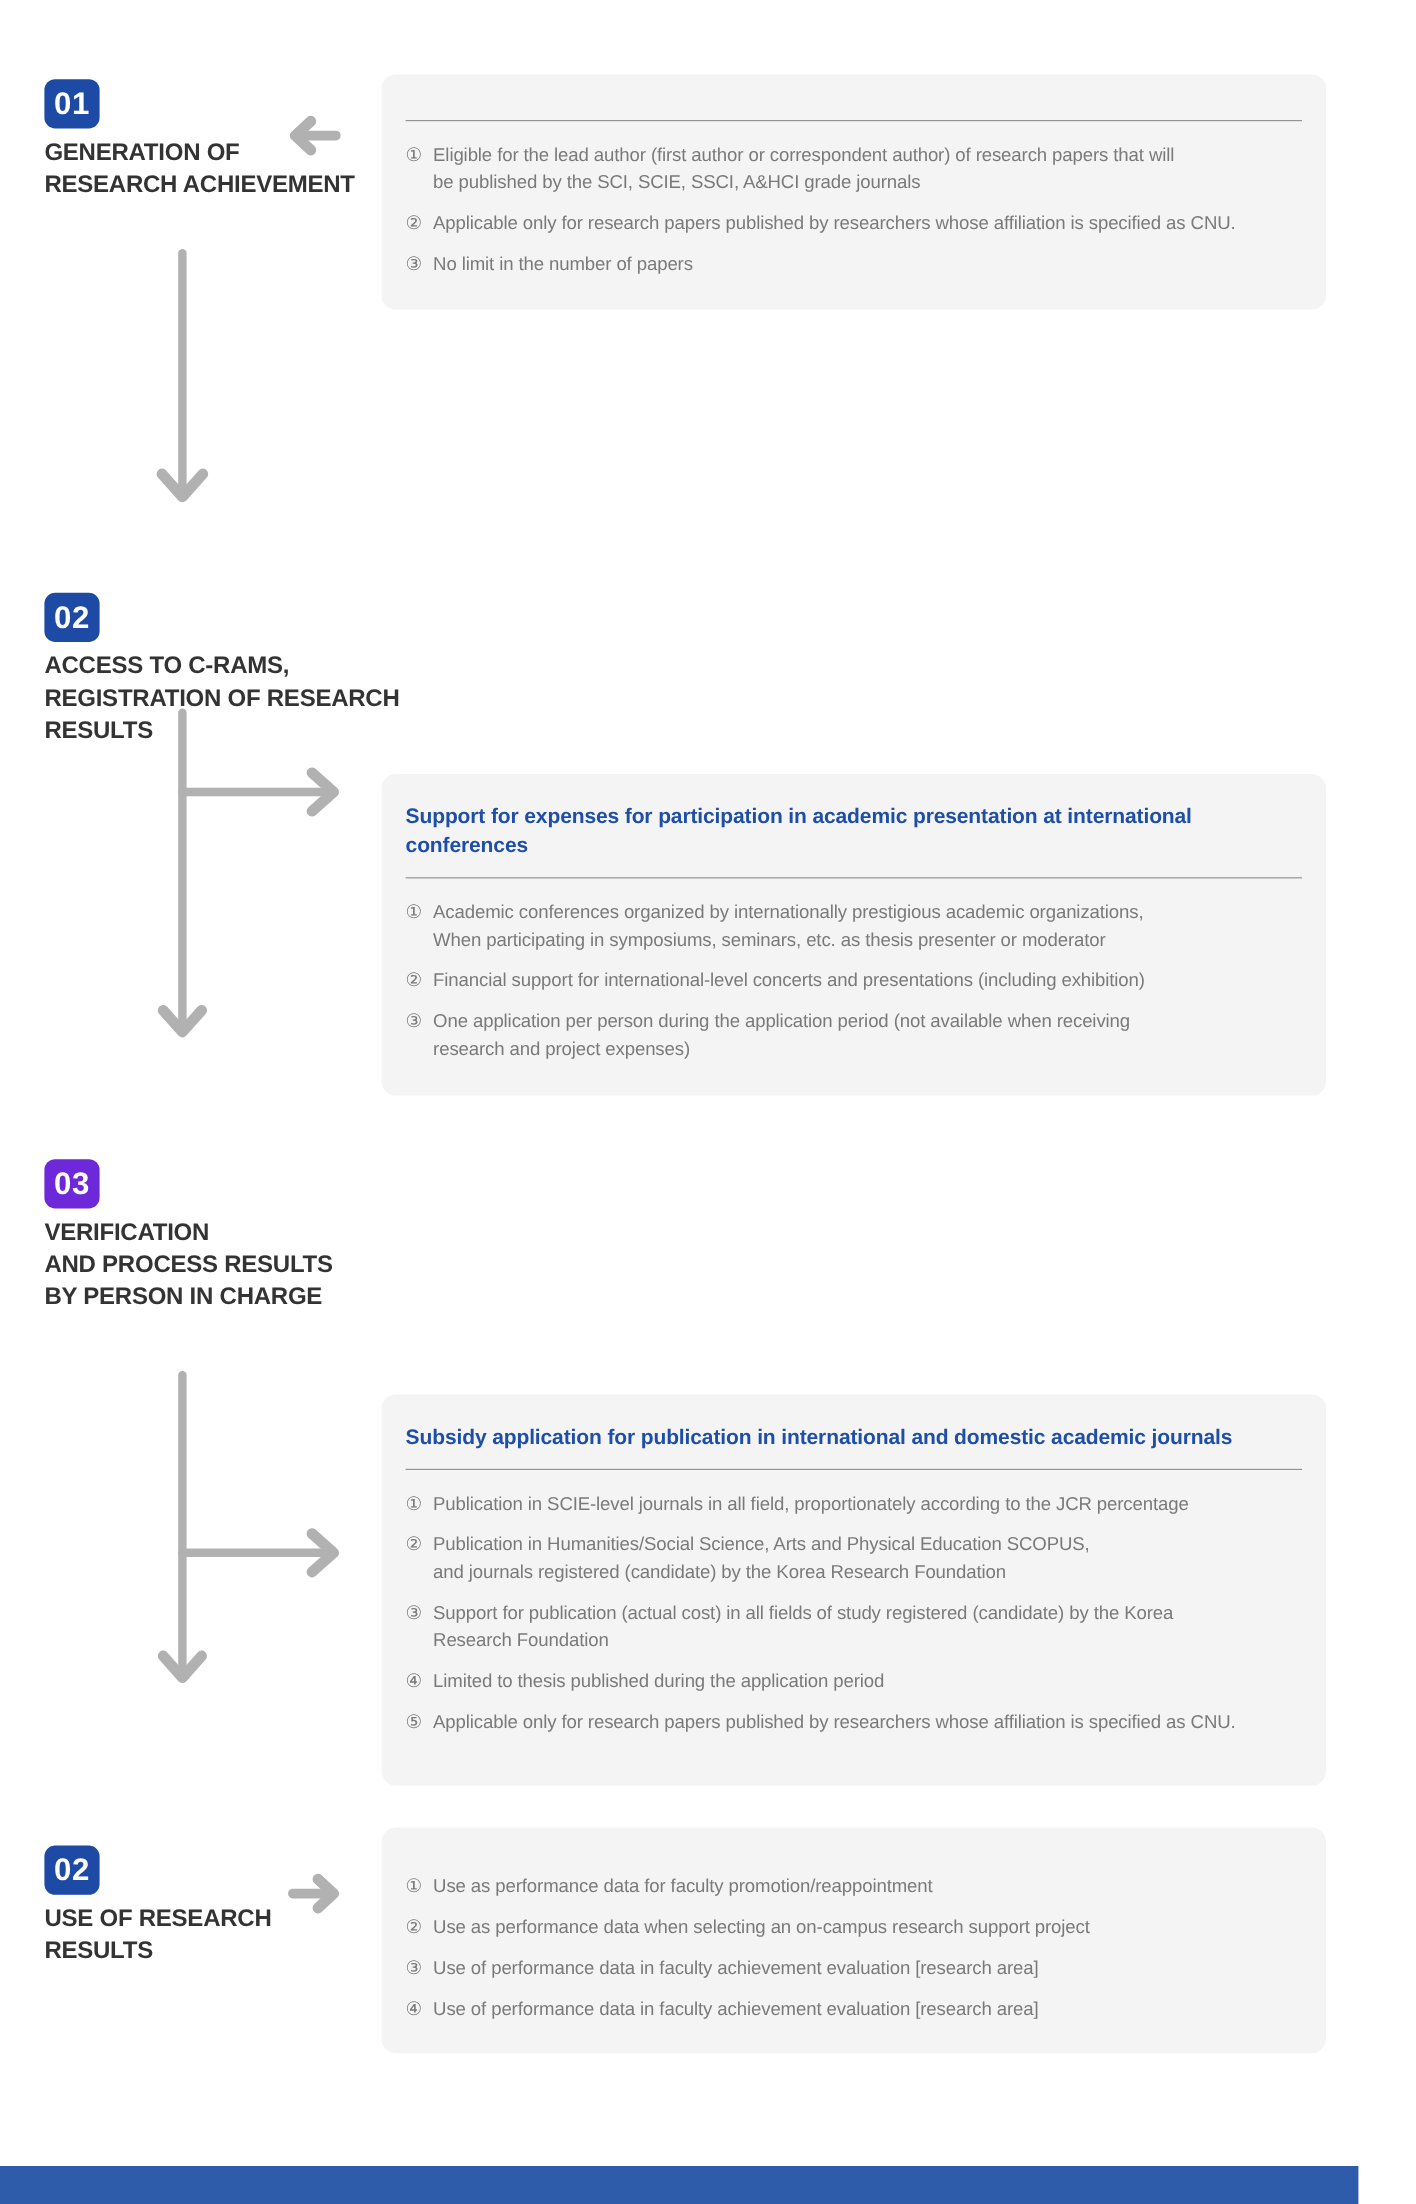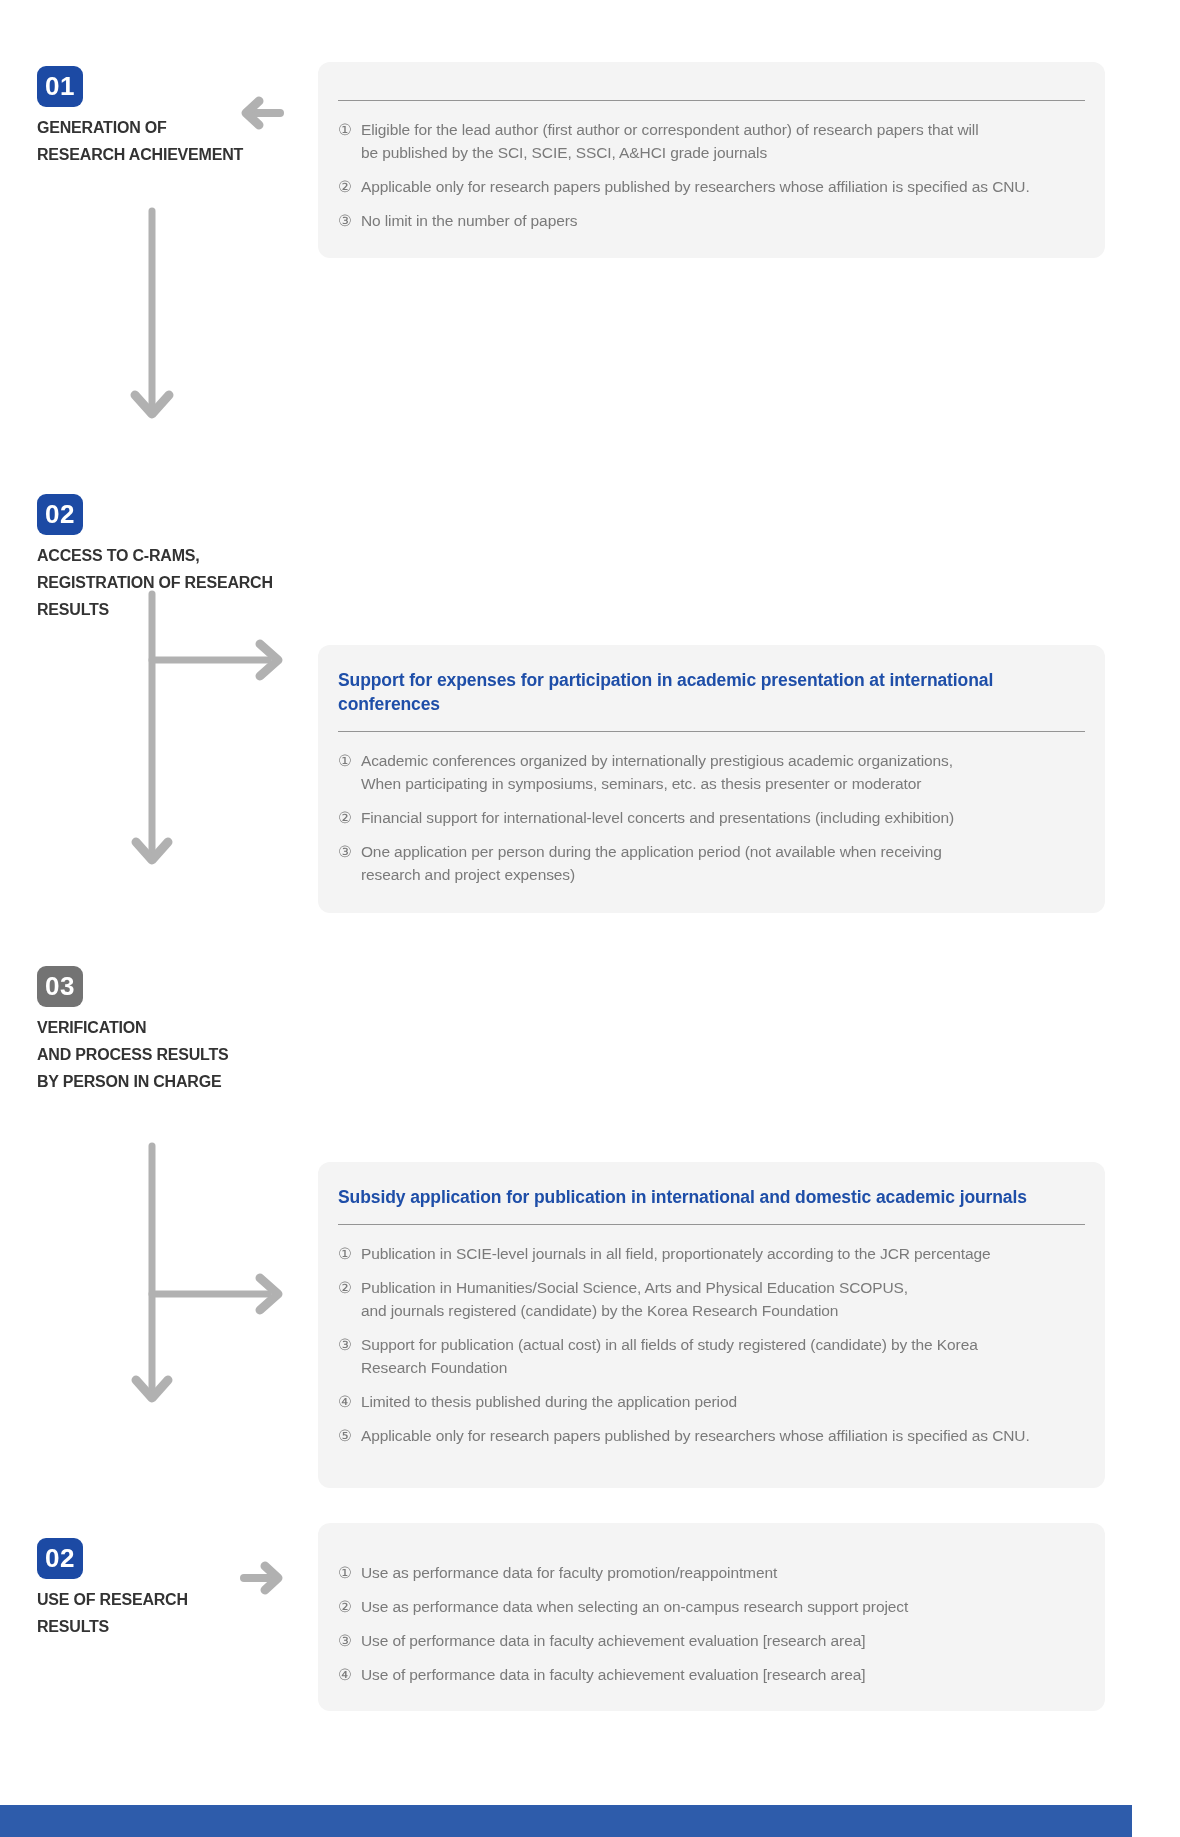--- a/index.html
+++ b/index.html
@@ -13,21 +13,21 @@
   .abs{position:absolute;}
   
   .badge{
     display:inline-flex;align-items:center;justify-content:center;
     width:46px;height:41px;border-radius:9px;
     color:#ffffff;font-size:26px;font-weight:bold;
     letter-spacing:0.5px;
   }
   .step-label{
     margin-top:7px;
-    font-size:16px;font-weight:bold;color:#333333;
+    font-size:20px;font-weight:bold;color:#333333;
     line-height:27px;letter-spacing:-0.2px;
   }
   
   .box{
     position:absolute;
     background:#f4f4f4;border-radius:12px;
     box-sizing:border-box;
     padding:23px 20px 20px 20px;
   }
   .box-title{
@@ -120,21 +120,21 @@
       </div>
       <div class="item">
         <span class="item-marker">③</span>
         <span class="item-text">One application per person during the application period (not available when receiving
 research and project expenses)</span>
       </div>
     </div>
   </div>
 
   <div class="abs" style="left:37px;top:966px;">
-    <div class="badge" style="background:#737373;">03</div>
+    <div class="badge" style="background:#6d28d9;">03</div>
     <div class="step-label">
       <div>VERIFICATION</div>
       <div>AND PROCESS RESULTS</div>
       <div>BY PERSON IN CHARGE</div>
     </div>
   </div>
 
   <svg class="arrow abs" style="left:120px;top:1142px;" width="180" height="278" viewBox="0 0 180 278">
     <path d="M32 4 V248" stroke="#b1b1b1" stroke-width="7" stroke-linecap="round" fill="none"></path>
     <path d="M16 238 L32 256 L48 238" stroke="#b1b1b1" stroke-width="9" stroke-linecap="round" stroke-linejoin="round" fill="none"></path>

